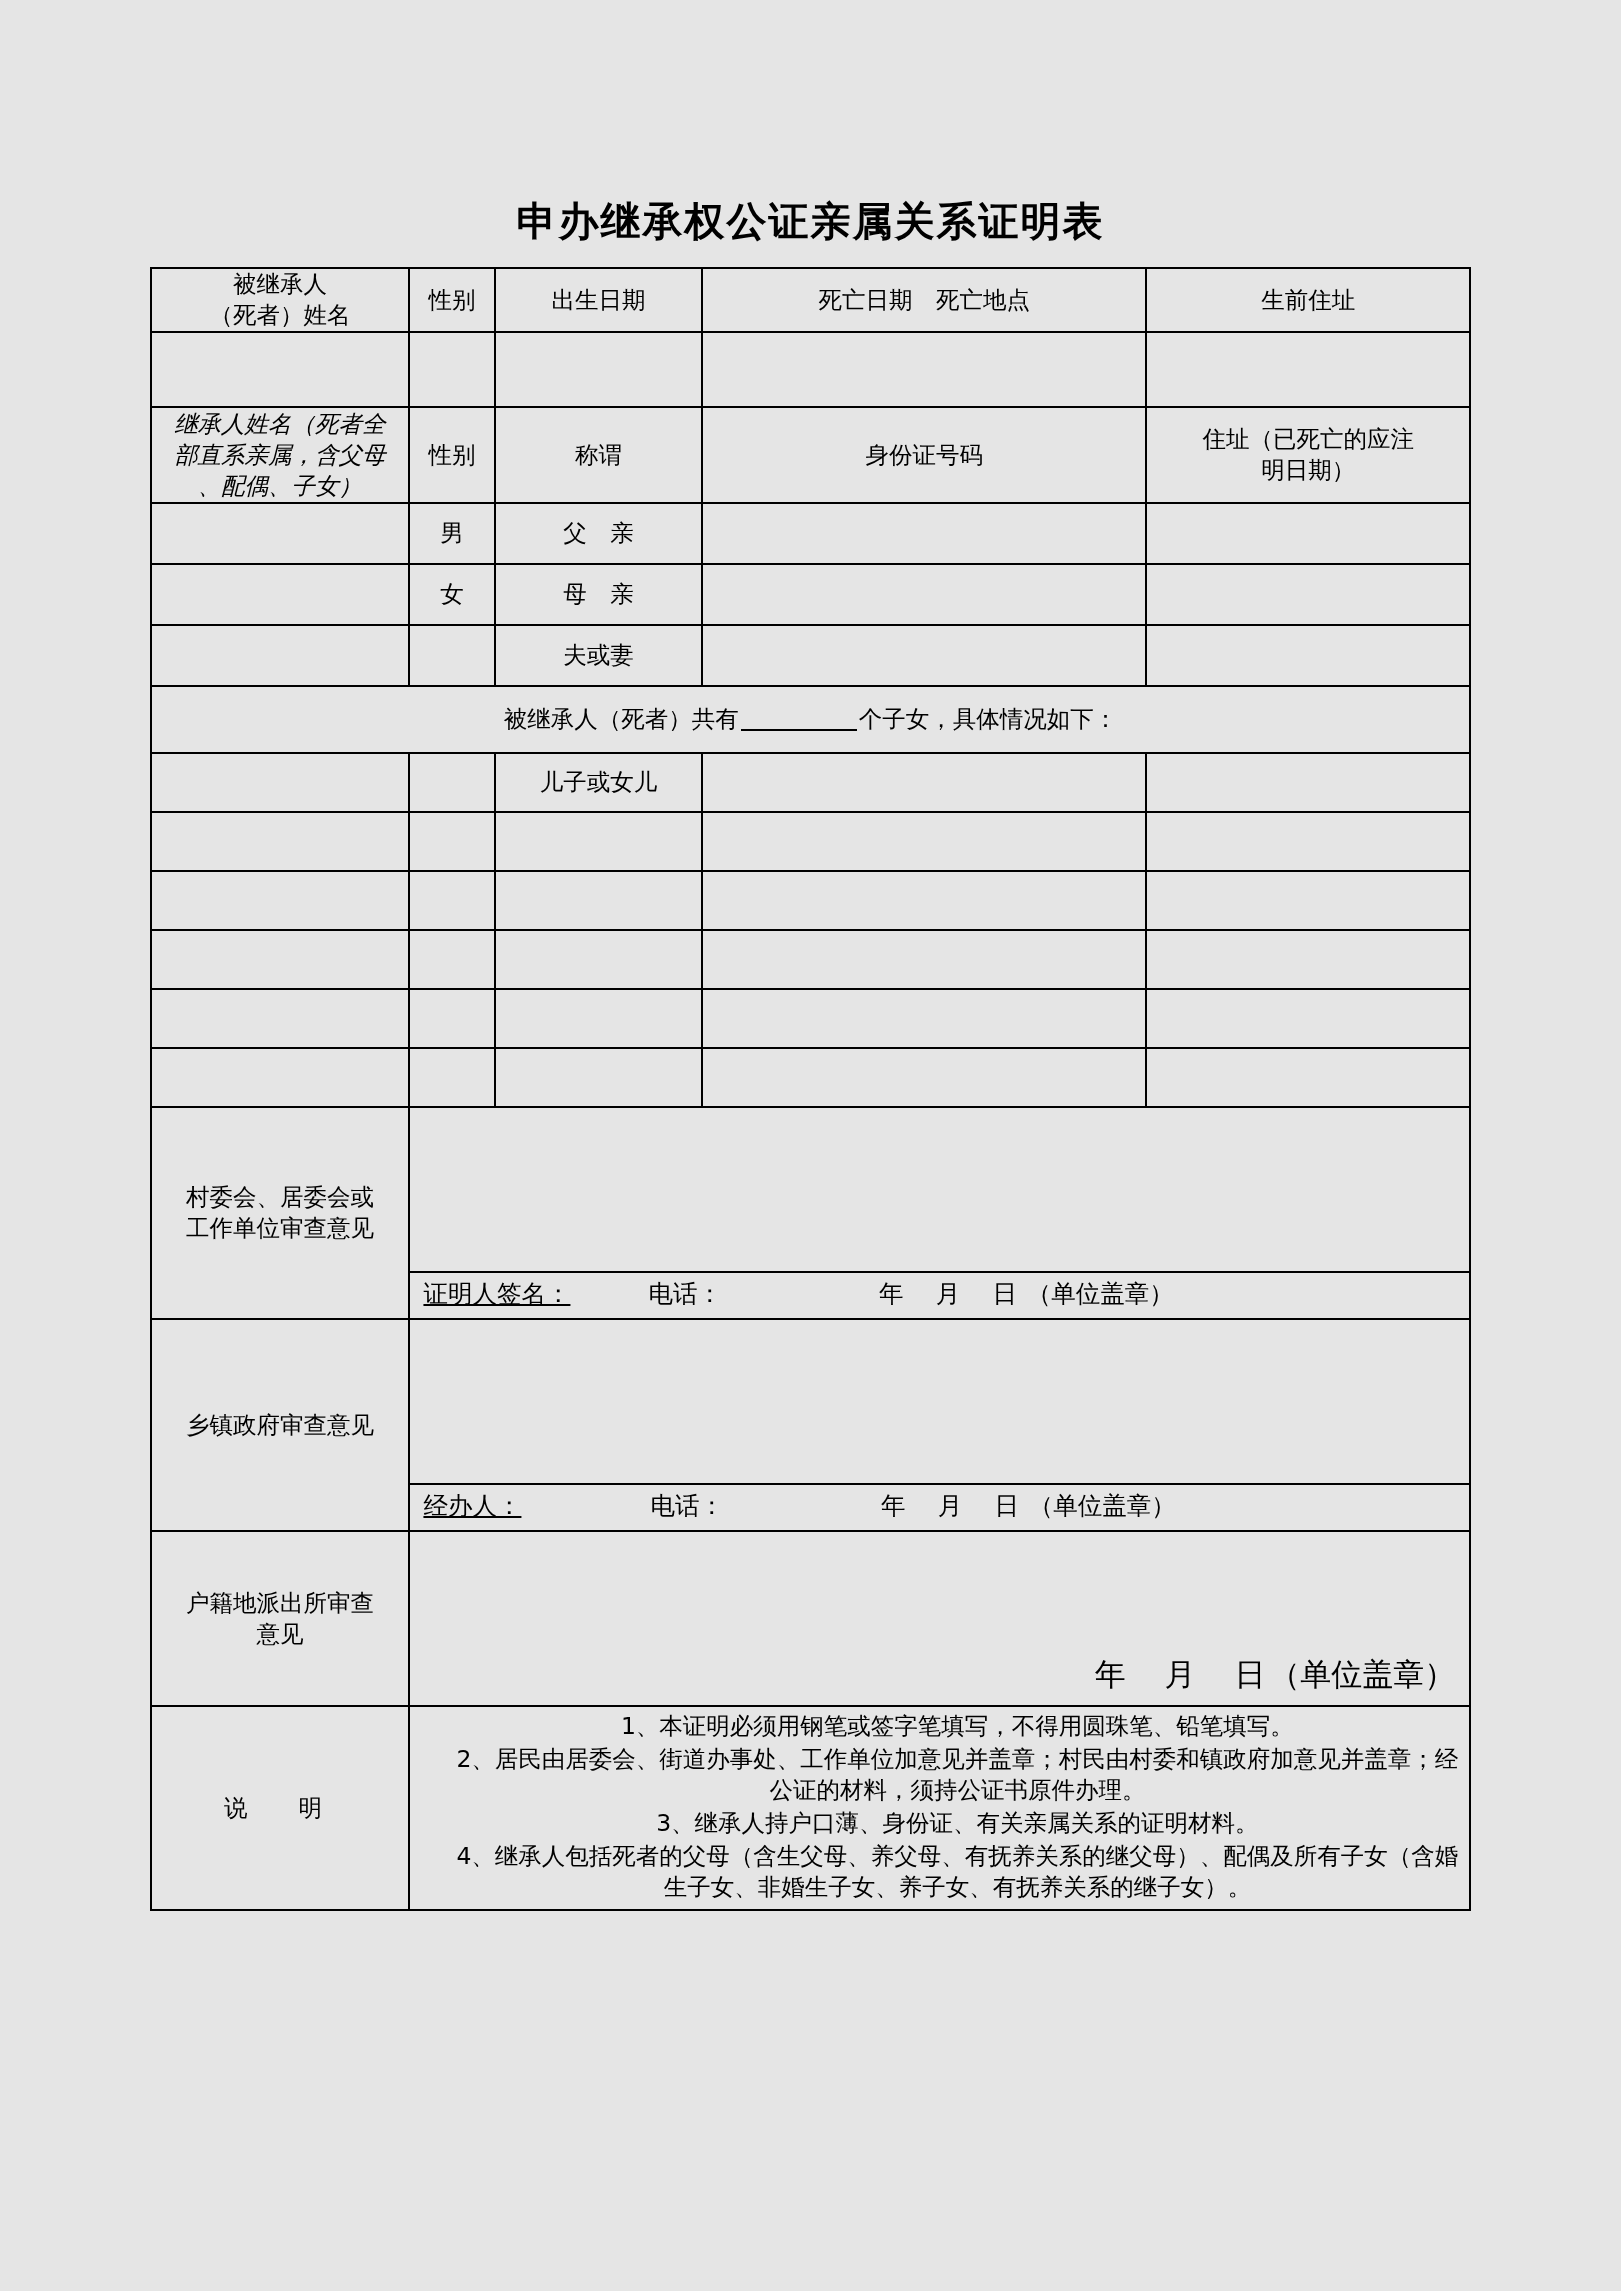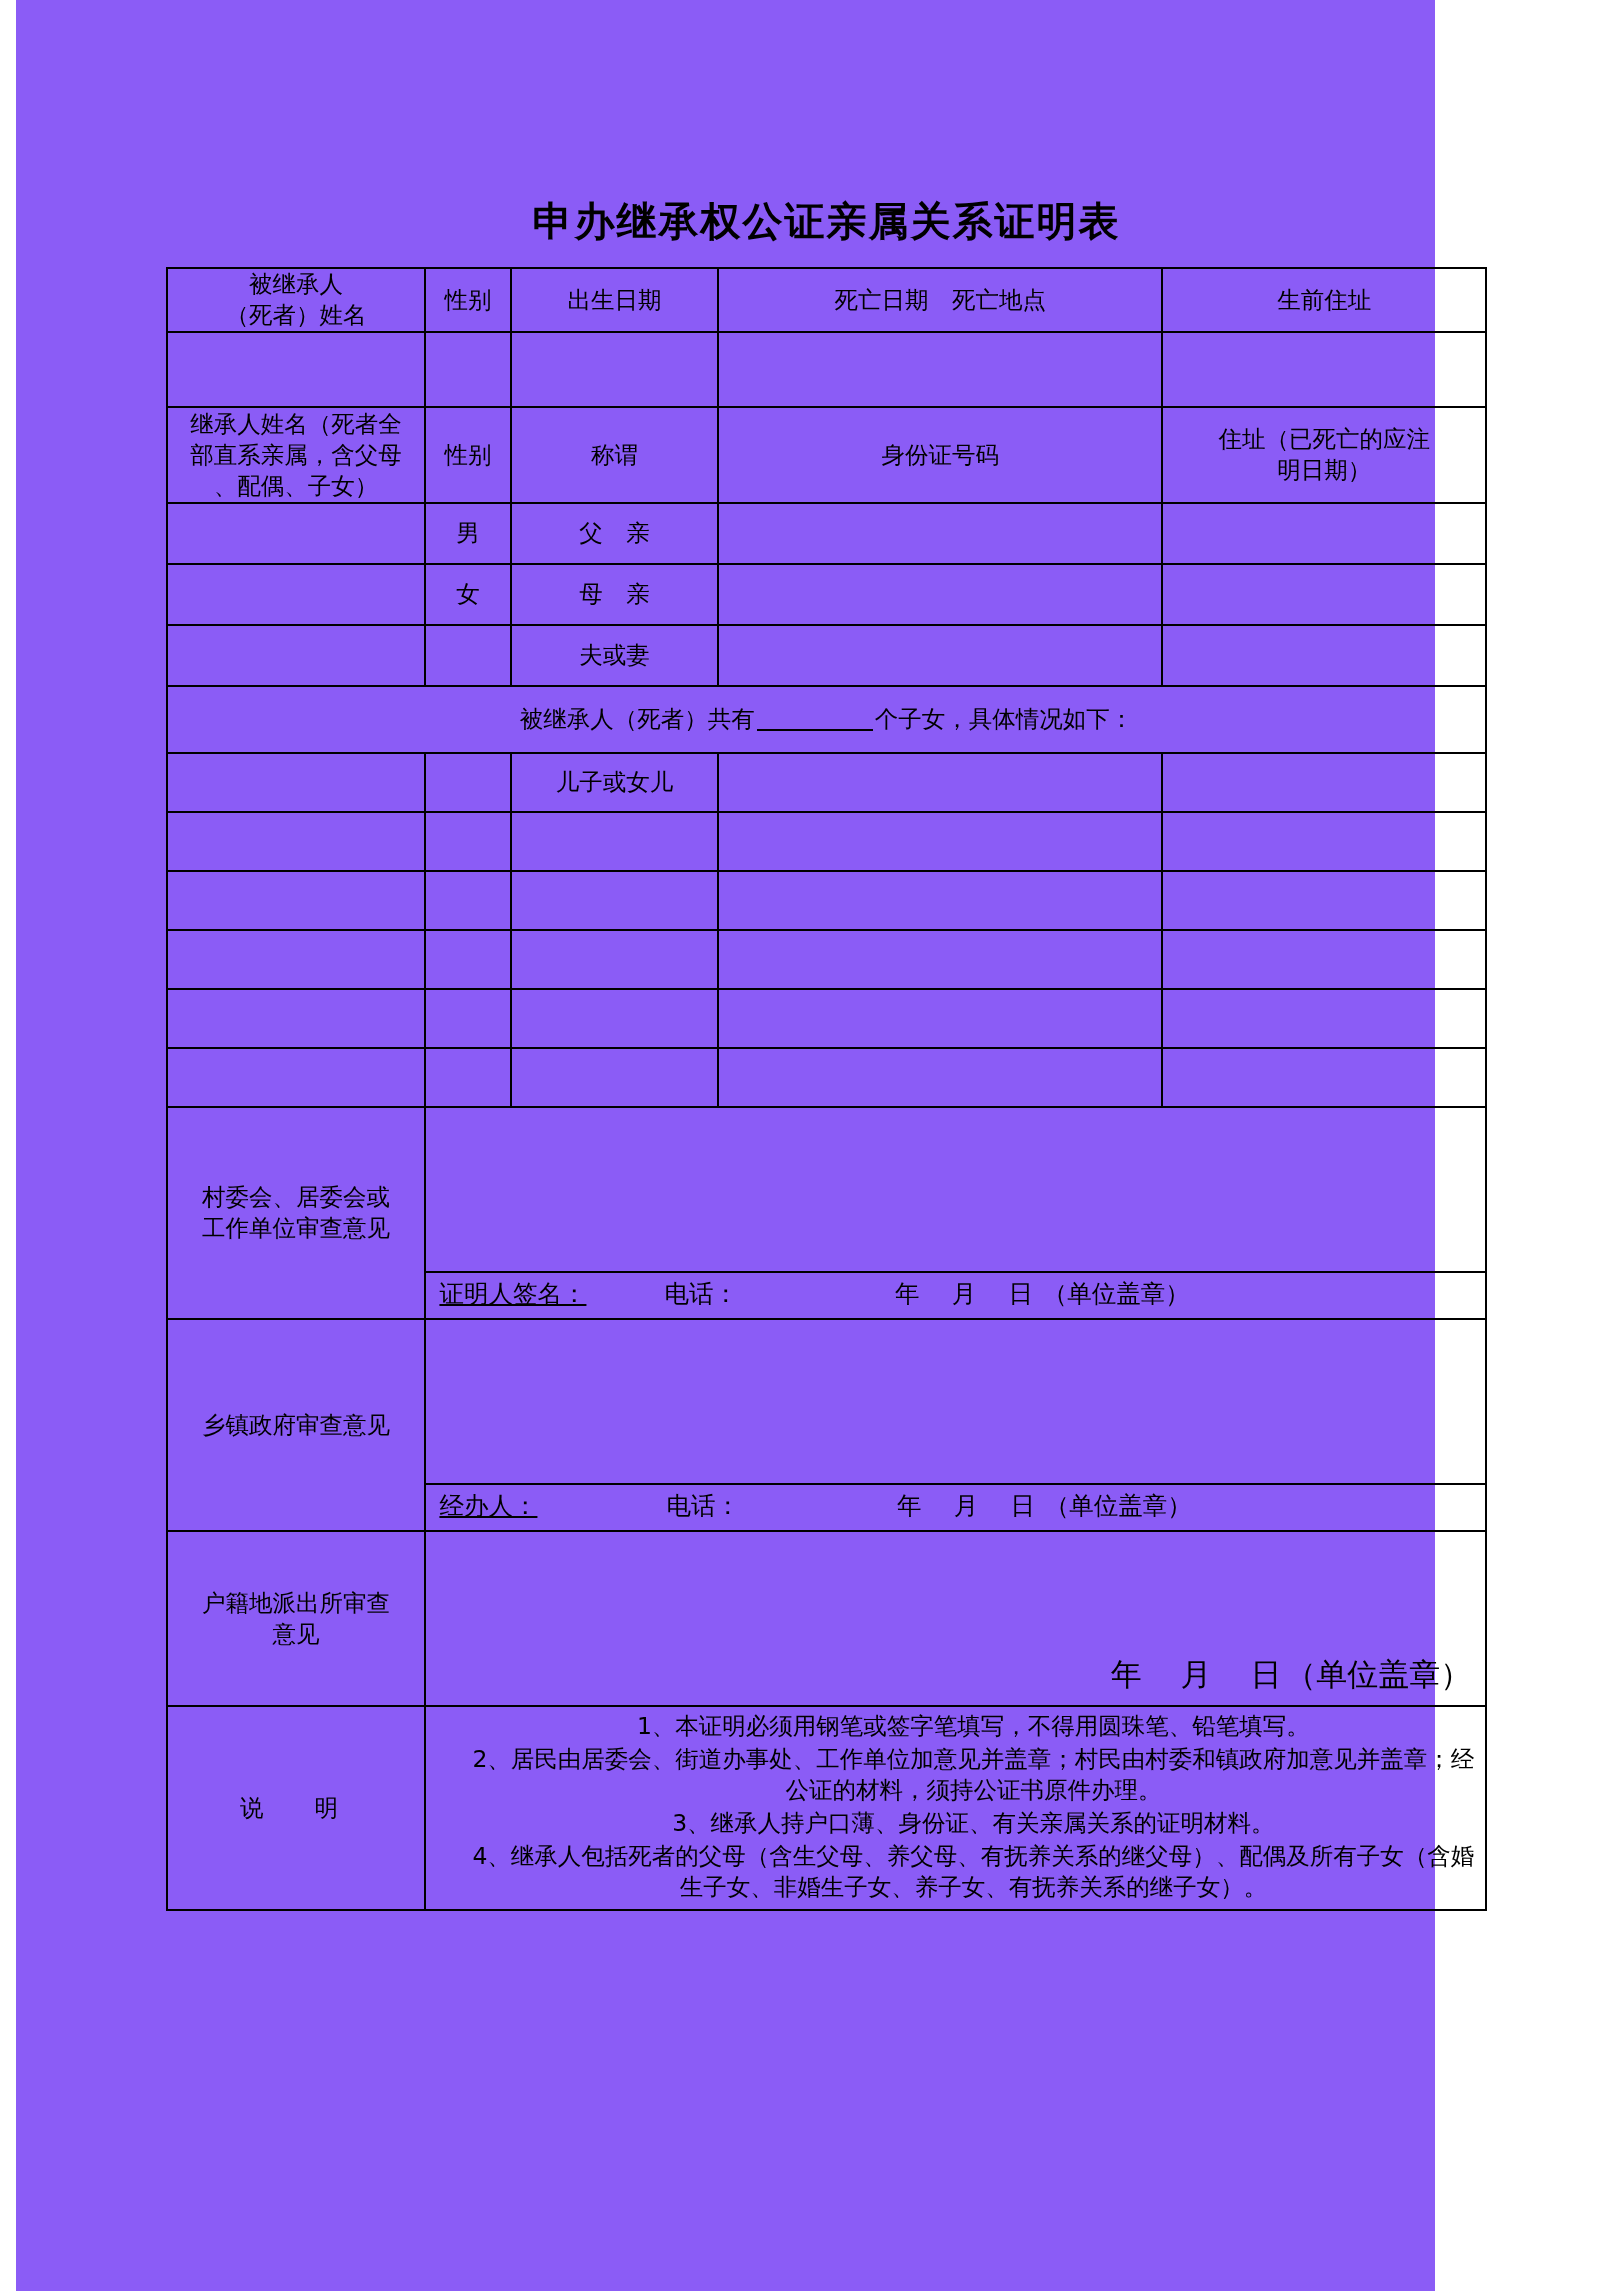--- a/index.html
+++ b/index.html
@@ -11,25 +11,25 @@
     width: 1621px;
     height: 2292px;
     font-family: "DejaVu Sans", "Liberation Sans", sans-serif;
     color: #000000;
     position: relative;
     overflow: hidden;
   }
 
   .page {
     position: absolute;
-    left: 16px;
+    left: 0;
     top: 0;
-    width: 1419px;
+    width: 1621px;
     height: 2292px;
-    background: #8b5cf6;
+    background: #e5e5e5;
   }
 
   .title {
     position: absolute;
     left: 0;
     top: 194px;
     width: 1621px;
     text-align: center;
     font-size: 40px;
     font-weight: bold;
@@ -69,20 +69,21 @@
 
   .h-row td { height: 61px; }
   .blank-row td { height: 73px; }
   .name-row td { height: 59px; }
   .child-row td { height: 57px; }
 
   .hdr2 td { height: 94px; }
 
   .small-note {
     font-size: 22.5px;
+    font-style: italic;
   }
 
   .count-row td {
     height: 65px;
     text-align: center;
     font-size: 24.5px;
   }
 
   .ul-blank {
     display: inline-block;

